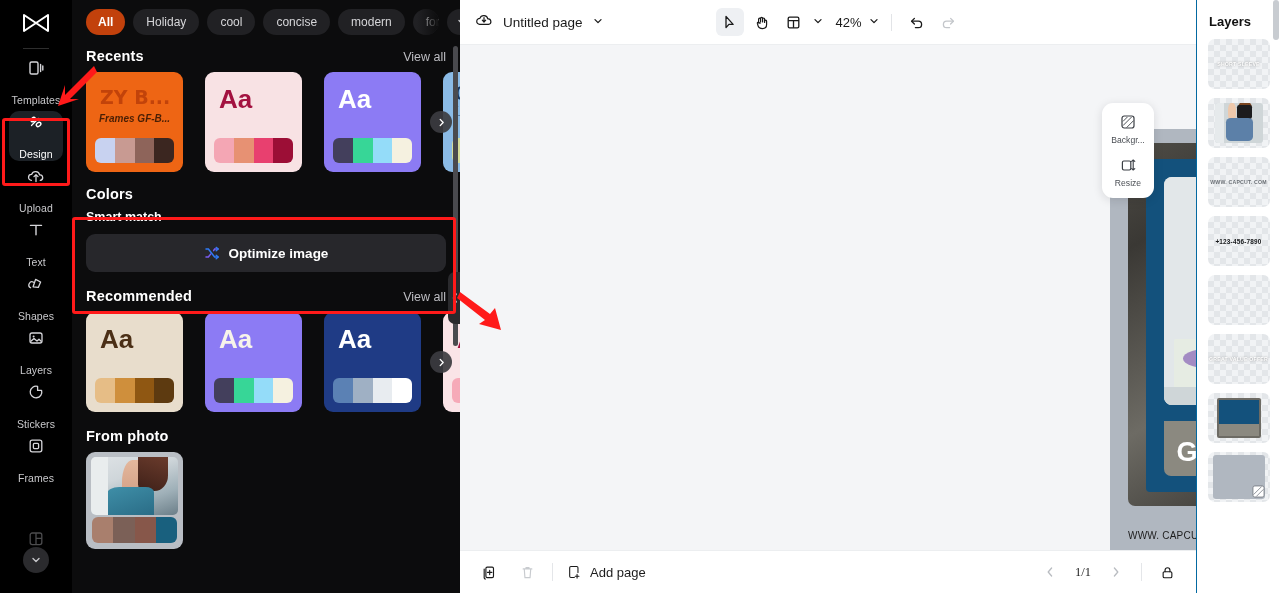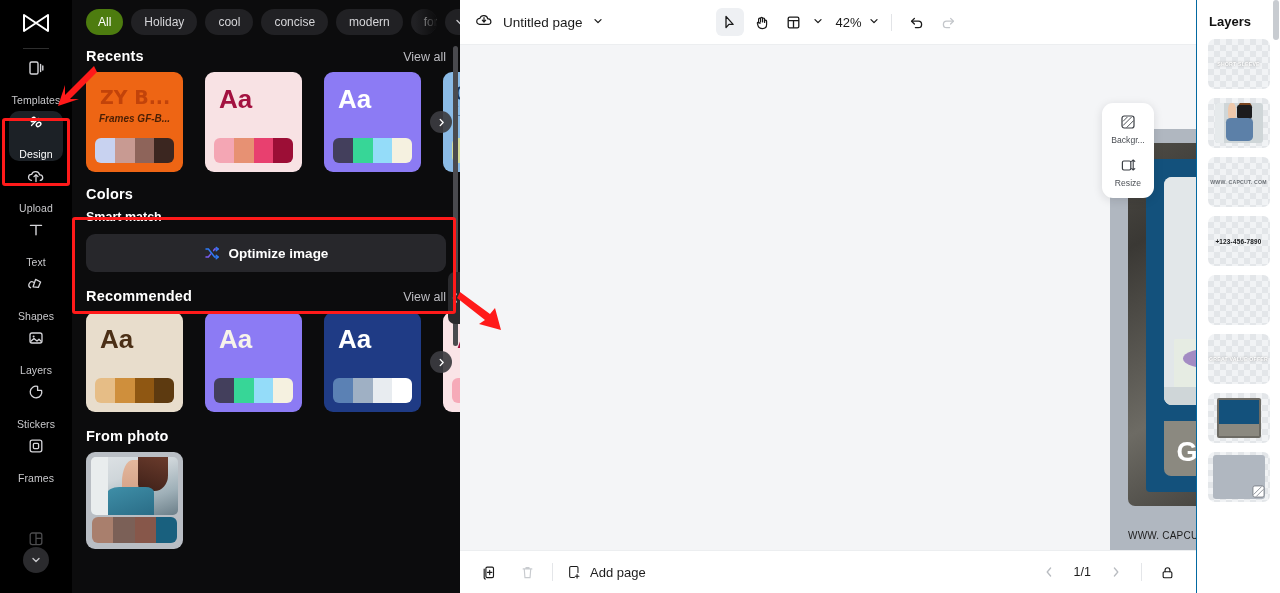--- a/index.html
+++ b/index.html
@@ -39,21 +39,21 @@
   .panel {
     width:388px; flex:0 0 388px; height:593px; background:#0c0c0d;
     position:relative; overflow:hidden;
   }
   .chips { display:flex; gap:8px; padding:9px 10px 8px 14px; align-items:center; }
   .chip {
     height:26px; padding:0 13px; border-radius:13px; background:#212124;
     color:#d5d5d8; font-size:12px; display:flex; align-items:center;
     white-space:nowrap; cursor:pointer;
   }
-  .chip.active { background:#4d7c0f; color:#fff; font-weight:normal; padding:0 12px; }
+  .chip.active { background:#c2410c; color:#fff; font-weight:bold; padding:0 12px; }
   .chip.fade { position:relative; overflow:hidden; max-width:52px; }
   .chip.fade:after{ content:""; position:absolute; right:0; top:0; bottom:0; width:22px;
     background:linear-gradient(to right, rgba(33,33,36,0), #0c0c0d); }
   .chip-caret { width:30px; height:26px; border-radius:13px; background:#212124;
     display:flex; align-items:center; justify-content:center; flex:0 0 30px; cursor:pointer;}
 
   .panel-body { position:absolute; top:42px; left:0; right:0; bottom:0; overflow:hidden; }
 
   .sec-head {
     display:flex; align-items:baseline; justify-content:space-between;
@@ -190,21 +190,21 @@
   
   .bottombar {
     height:43px; flex:0 0 43px; background:#fff; border-top:1px solid #eceef0;
     display:flex; align-items:center; padding:0 16px; gap:12px;
   }
   .bb-btn { width:26px; height:26px; display:flex; align-items:center; justify-content:center;
             cursor:pointer; }
   .bb-sep { width:1px; height:18px; background:#e4e6e9; }
   .bb-add { display:flex; align-items:center; gap:7px; cursor:pointer; font-size:13px; color:#1c1c1c; }
   .bb-right { margin-left:auto; display:flex; align-items:center; gap:12px; }
-  .bb-page { font-size:12.5px; color:#1c1c1c; }
+  .bb-page { font-size:12.5px; color:#1c1c1c;font-family:Liberation Serif, serif; }
 
   
   .layers {
     width:84px; flex:0 0 84px; height:593px; background:#ffffff;
     border-left:1px solid #0369a1; padding:14px 0 0 0; position:relative; overflow:hidden;
   }
   .layers-title { font-size:13px; font-weight:bold; color:#111; padding:0 0 10px 12px; }
   .layer-list { display:flex; flex-direction:column; gap:9px; align-items:center; }
   .layer-thumb {
     width:62px; height:50px; border-radius:7px; position:relative; overflow:hidden;

